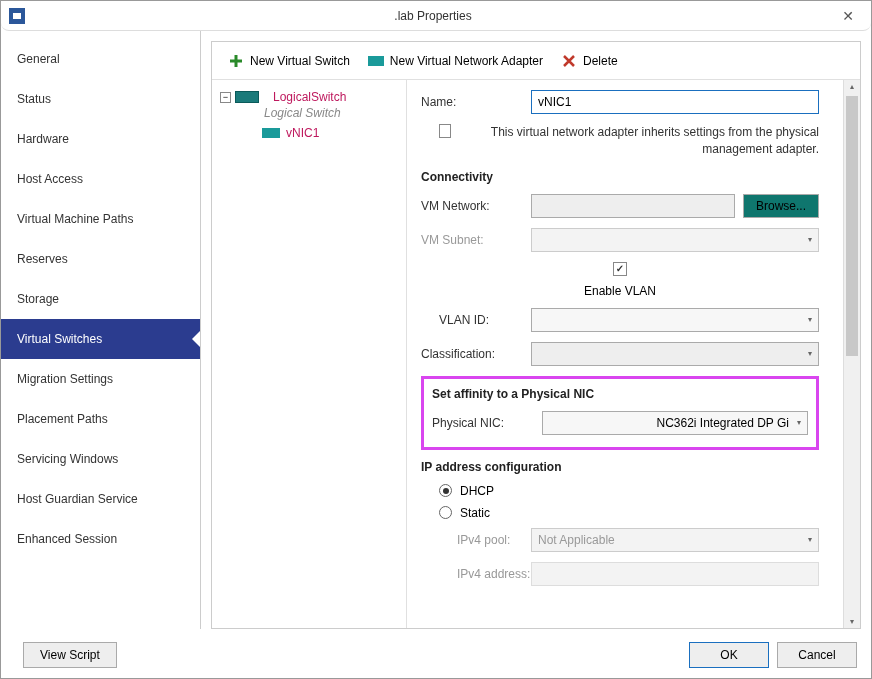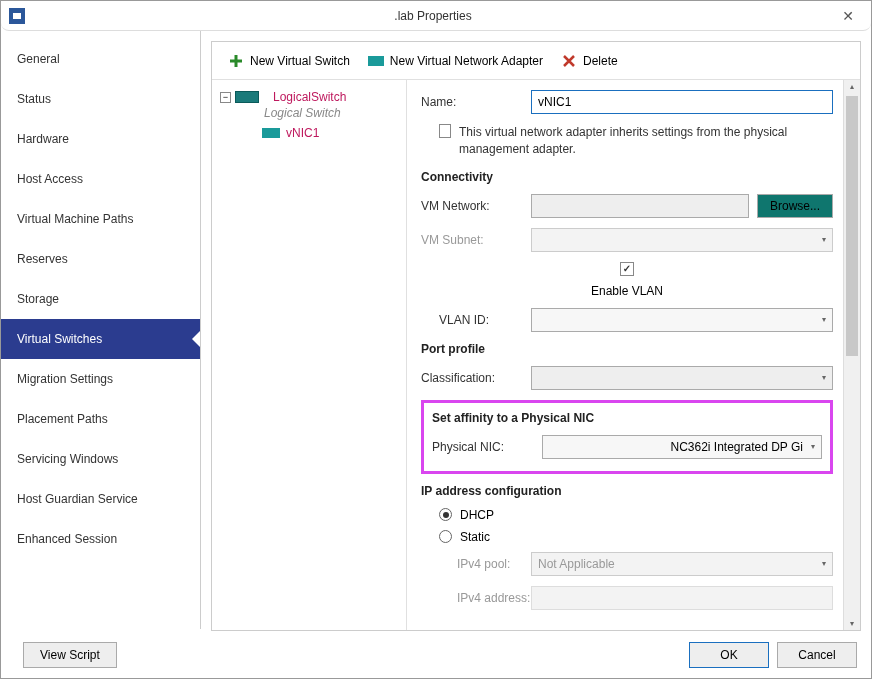--- a/index.html
+++ b/index.html
@@ -28,21 +28,21 @@
     .split { flex: 1; display: flex; overflow: hidden; }
     .tree { width: 195px; border-right: 1px solid #e0e0e0; padding: 8px; }
     .tree-row { display: flex; align-items: center; gap: 4px; padding: 2px 0; }
     .tree-expander { width: 11px; height: 11px; border: 1px solid #888; display: inline-flex; align-items: center; justify-content: center; font-size: 9px; line-height: 1; }
     .tree-icon-sw { width: 24px; height: 12px; background: #1a7a7a; border: 1px solid #0a5a5a; display: inline-block; }
     .tree-icon-nic { width: 18px; height: 10px; background: #1a9a9a; display: inline-block; }
     .tree-label { color: #be185d; }
     .tree-sub { color: #888; font-style: italic; padding-left: 44px; }
     .tree-child { padding-left: 42px; display: flex; align-items: center; gap: 6px; margin-top: 6px; }
     
-    .form { flex: 1; display: flex; overflow: hidden; }
+    .form { flex: 1; display: flex; overflow: hidden; gap: 14px; }
     .form-inner { flex: 1; padding: 10px 10px 10px 14px; overflow-y: auto; }
     .form-scroll { width: 17px; background: #f0f0f0; border-left: 1px solid #ddd; position: relative; }
     .form-scroll::before { content: '▴'; position: absolute; top: 2px; left: 0; right: 0; text-align: center; font-size: 8px; color: #666; }
     .form-scroll::after { content: '▾'; position: absolute; bottom: 2px; left: 0; right: 0; text-align: center; font-size: 8px; color: #666; }
     .scroll-thumb { position: absolute; left: 2px; right: 2px; top: 16px; height: 260px; background: #c8c8c8; }
     
     .row { display: flex; align-items: center; margin-bottom: 10px; }
     .label { width: 110px; color: #333; }
     .label.disabled { color: #999; }
     .indent .label { padding-left: 18px; width: 110px; }
@@ -57,21 +57,21 @@
     .checkbox-row { display: flex; align-items: center; gap: 8px; margin-bottom: 10px; flex-direction: column; }
     .chk { width: 14px; height: 14px; border: 1px solid #888; display: inline-flex; align-items: center; justify-content: center; font-size: 10px; }
     .chk.checked::after { content: '✓'; color: #333; font-weight: bold; }
     
     .section { font-weight: 600; margin: 8px 0 10px 0; color: #222; }
     
     .radio-row { display: flex; align-items: center; gap: 8px; margin-bottom: 8px; padding-left: 18px; }
     .radio { width: 13px; height: 13px; border: 1px solid #666; border-radius: 50%; display: inline-flex; align-items: center; justify-content: center; }
     .radio.checked::after { content: ''; width: 6px; height: 6px; background: #333; border-radius: 50%; }
     
-    .inherit-row { display: flex; align-items: flex-start; gap: 8px; margin-bottom: 12px; padding-left: 18px; }
+    .inherit-row { display: flex; align-items: flex-start; gap: 8px; margin-bottom: 12px; padding-left: 18px; text-align: right; }
     .inherit-text { color: #333; line-height: 1.4; }
     
     .highlight-box { border: 3px solid #d946ef; padding: 8px 8px 2px 8px; margin: 4px 0 10px 0; }
     
     .double-indent .label { padding-left: 36px; }
     
     .footer { height: 50px; display: flex; align-items: center; padding: 0 14px; border-top: 1px solid #fff; }
     .footer-left { flex: 1; }
     .footer-btn { height: 26px; min-width: 80px; padding: 0 16px; border: 1px solid #aaa; background: #eee; margin-left: 8px; cursor: default; }
     .footer-btn.primary { border-color: #1a6fbf; }
@@ -183,21 +183,20 @@
             </div>
 
             <div class="row indent">
               <span class="label">VLAN ID:</span>
               <div class="dropdown light">
                 <span></span>
                   <span class="chev">▾</span>
               </div>
             </div>
 
-            <div class="section">Port profile</div>
 
             <div class="row">
               <span class="label">Classification:</span>
               <div class="dropdown">
                 <span></span>
                   <span class="chev">▾</span>
               </div>
             </div>
 
             <div class="highlight-box">

